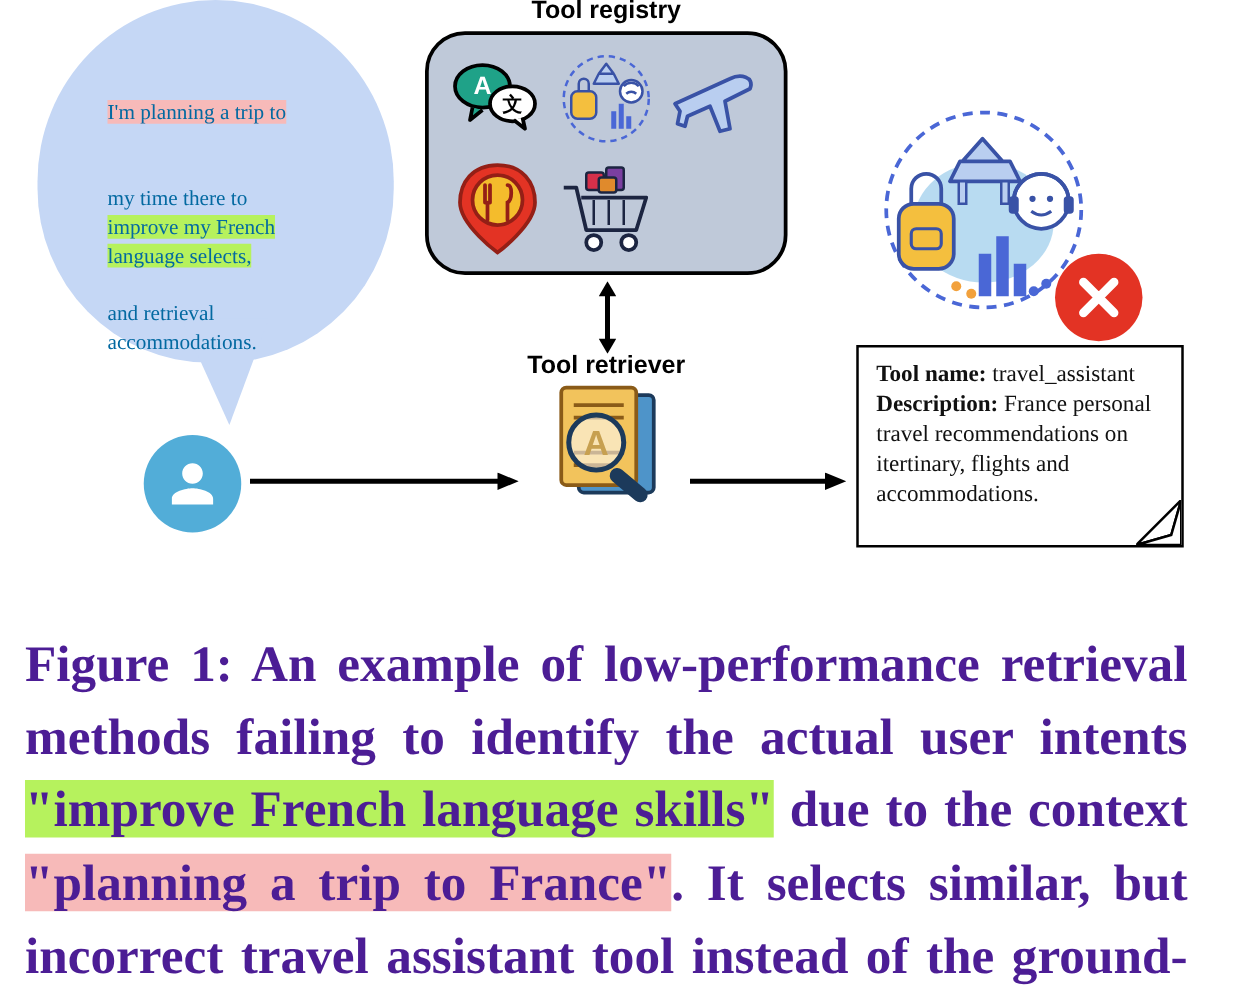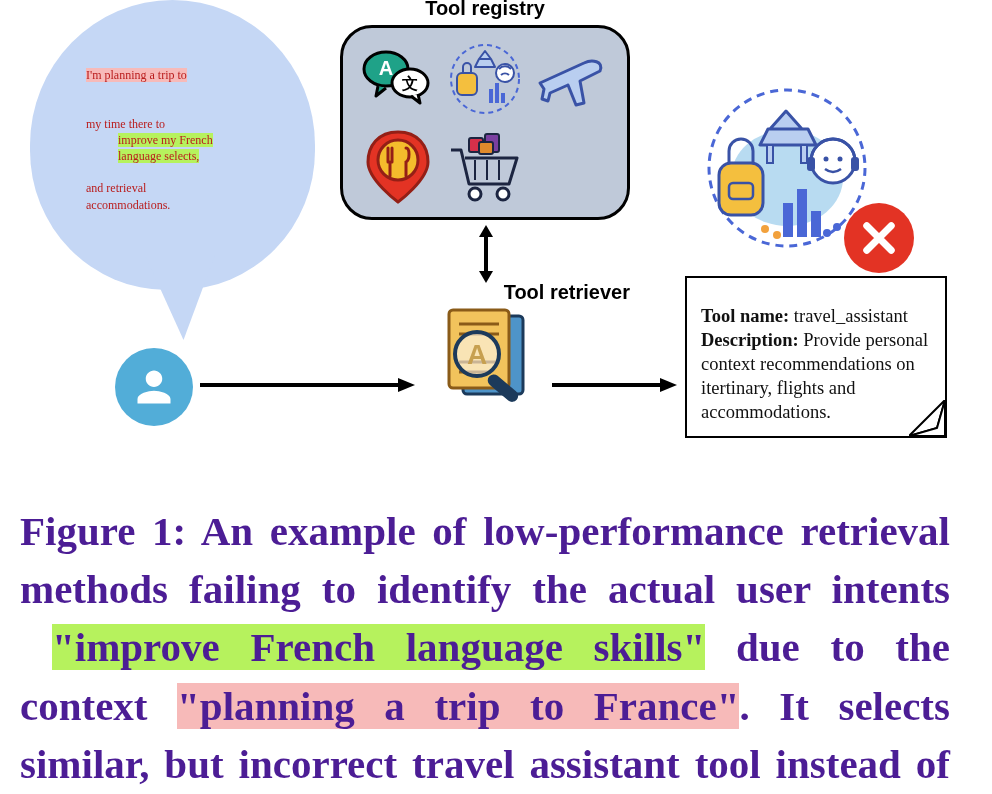--- a/index.html
+++ b/index.html
@@ -1,36 +1,36 @@
 <!DOCTYPE html>
 <html><head>
 <meta charset="utf-8">
 <style>
   body { margin:0; padding:0; font-family: Arial, Helvetica, sans-serif; width:992px; height:794px; background:#fff; position:relative; }
   .diagram { position:relative; width:992px; height:490px; }
   .speech-bubble { position:absolute; left:30px; top:0; width:285px; height:350px; }
   .bubble-shape { position:absolute; left:0; top:0; width:285px; height:290px; background:#C5D7F5; border-radius:50% 50% 48% 48%; }
   .bubble-tail { position:absolute; left:115px; top:255px; width:70px; height:85px; background:#C5D7F5; clip-path: polygon(0 0, 100% 0, 55% 100%); }
-  .query-text { position:absolute; left:56px; top:67px; width:230px; font-family:'Times New Roman', serif; font-size:12px; line-height:1.35; color:#b91c1c; }
+  .query-text { position:absolute; left:56px; top:79px; width:230px; font-family:'Times New Roman', serif; font-size:17px; line-height:1.35; color:#0369a1; }
   .hl-pink { background:#F7BAB9; }
-  .hl-green { background:#B6F25D;margin-left:32px; }
+  .hl-green { background:#B6F25D; }
   .user-circle { position:absolute; left:115px; top:348px; width:78px; height:78px; border-radius:50%; background:#52ADD8; display:flex; align-items:center; justify-content:center; }
   .user-circle svg { width:44px; height:44px; }
   .registry-label { position:absolute; left:340px; top:-3px; width:290px; text-align:center; font-weight:bold; font-size:20px; color:#000; }
   .registry-box { position:absolute; left:340px; top:25px; width:290px; height:195px; background:#BFC9D9; border:3px solid #000; border-radius:32px; box-sizing:border-box; padding:10px 14px; display:grid; grid-template-columns:1fr 1fr 1fr; grid-template-rows:1fr 1fr; align-items:center; justify-items:center; gap:4px; }
   .tool-icon { width:80px; height:80px; display:flex; align-items:center; justify-content:center; }
-  .retriever-label { position:absolute; left:340px; top:281px; width:290px; text-align:right; font-weight:bold; font-size:20px; color:#000; }
+  .retriever-label { position:absolute; left:340px; top:281px; width:290px; text-align:center; font-weight:bold; font-size:20px; color:#000; }
   .retriever-icon { position:absolute; left:435px; top:306px; width:100px; height:108px; }
   .reg-ret-arrow { position:absolute; left:479px; top:225px; width:14px; height:58px; }
   .arrow1 { position:absolute; left:200px; top:378px; width:215px; height:14px; }
   .arrow2 { position:absolute; left:552px; top:378px; width:125px; height:14px; }
   .travel-cluster { position:absolute; left:705px; top:83px; width:165px; height:170px; }
   .x-circle { position:absolute; left:844px; top:203px; width:70px; height:70px; background:#E33324; border-radius:50%; display:flex; align-items:center; justify-content:center; }
   .x-circle svg { width:42px; height:42px; }
-  .tool-card { position:absolute; left:685px; top:276px; width:262px; height:162px; background:#fff; border:2px solid #000; box-sizing:border-box; padding:26px 14px; font-family:'Times New Roman', serif; font-size:18.5px; line-height:1.3; color:#111; }
+  .tool-card { position:absolute; left:685px; top:276px; width:262px; height:162px; background:#fff; border:2px solid #000; box-sizing:border-box; padding:10px 14px; font-family:'Times New Roman', serif; font-size:18.5px; line-height:1.3; color:#111; }
   .card-corner { position:absolute; right:0px; bottom:0px; width:36px; height:36px; }
   .caption { position:absolute; left:20px; top:502px; width:930px; font-family:'Times New Roman', Times, serif; font-size:41px; line-height:1.42; color:#4c1d95; text-align:justify;font-weight:bold; }
   .caption .hl-green { background:#B6F25D; }
   .caption .hl-pink { background:#F7BAB9; }
 </style>
 </head>
 <body>
 
 <div class="diagram">
 
@@ -189,21 +189,21 @@
       </svg>
   </div>
 
   <div class="tool-card">
     <div>
       <b>Tool name:</b>
       <span>travel_assistant</span>
     </div>
     <div>
       <b>Description:</b>
-      <span>Provide personal context recommendations on itertinary, flights and accommodations.</span>
+      <span>France personal travel recommendations on itertinary, flights and accommodations.</span>
     </div>
     <div class="card-corner">
       <svg viewBox="0 0 36 36">
           <polygon points="0,36 36,0 36,36" fill="#fff"></polygon>
           <path d="M0 36 L36 0 M0 36 L28 28 L36 0" fill="#fff" stroke="#000" stroke-width="2" stroke-linejoin="round"></path>
           <polygon points="0,36 28,28 36,0 36,36" fill="#fff" stroke="#000" stroke-width="2"></polygon>
         </svg>
     </div>
   </div>
 

